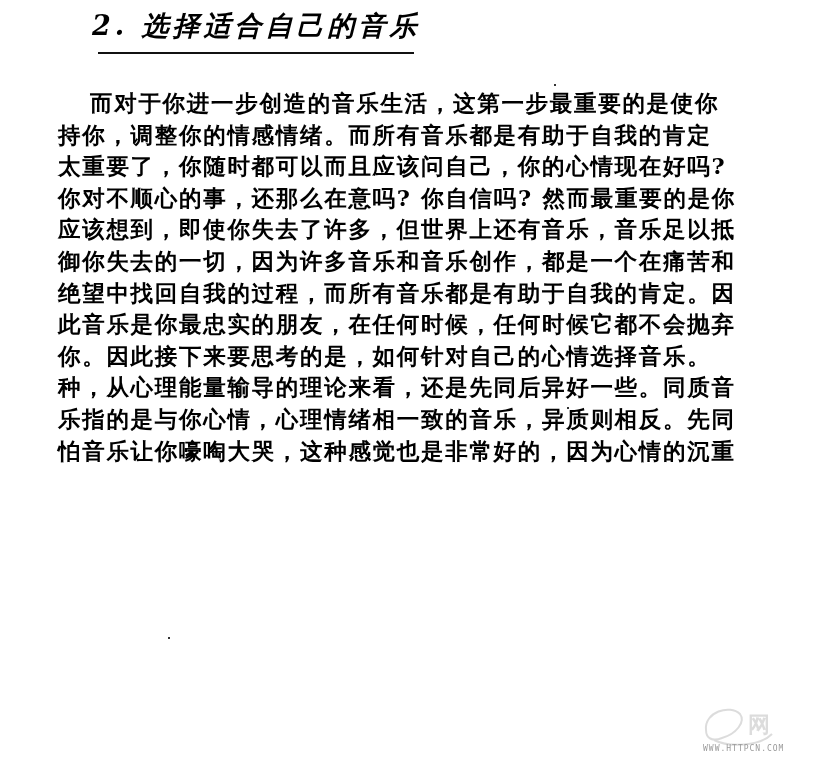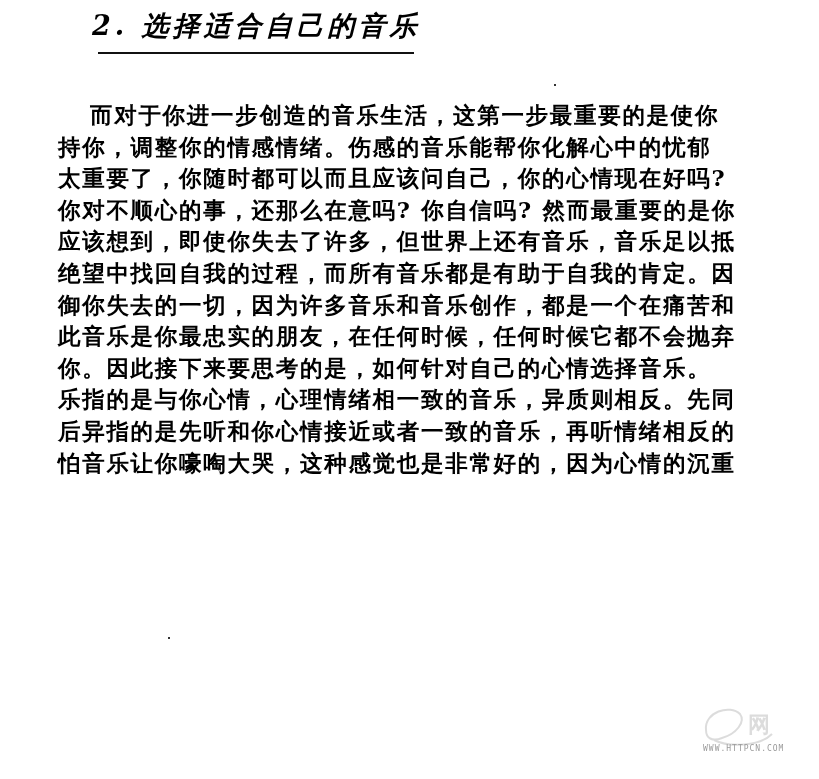--- a/index.html
+++ b/index.html
@@ -46,21 +46,20 @@
     }
     .body-text {
       position: absolute;
       left: 58px;
       top: 88px;
       width: 720px;
       font-family: "DejaVu Serif", "Liberation Serif", serif;
       font-weight: bold;
       font-size: 22.5px;
       line-height: 31.6px;
-      margin-top: 12px;
     }
     .line {
       display: block;
       white-space: nowrap;
       letter-spacing: 1.7px;
       height: 31.6px;
     }
     .indent { padding-left: 32px; }
     .watermark {
       position: absolute;
@@ -96,32 +95,32 @@
   <div class="heading-rule"></div>
 
   <div class="speck" style="left:554px;top:84px;"></div>
   <div class="speck" style="left:580px;top:203px;"></div>
   <div class="speck" style="left:567px;top:407px;"></div>
   <div class="speck" style="left:168px;top:637px;"></div>
 
   <div class="body-text">
     <div>
       <span class="line indent">而对于你进一步创造的音乐生活，这第一步最重要的是使你</span>
-      <span class="line">持你，调整你的情感情绪。伤感的音乐能帮你化解心中的忧郁</span>
+      <span class="line">持你，调整你的情感情绪。而所有音乐都是有助于自我的肯定</span>
       <span class="line">太重要了，你随时都可以而且应该问自己，你的心情现在好吗?</span>
       <span class="line">你对不顺心的事，还那么在意吗? 你自信吗? 然而最重要的是你</span>
       <span class="line">应该想到，即使你失去了许多，但世界上还有音乐，音乐足以抵</span>
+      <span class="line">御你失去的一切，因为许多音乐和音乐创作，都是一个在痛苦和</span>
       <span class="line">绝望中找回自我的过程，而所有音乐都是有助于自我的肯定。因</span>
-      <span class="line">御你失去的一切，因为许多音乐和音乐创作，都是一个在痛苦和</span>
       <span class="line">此音乐是你最忠实的朋友，在任何时候，任何时候它都不会抛弃</span>
       <span class="line">你。因此接下来要思考的是，如何针对自己的心情选择音乐。</span>
     </div>
     <div>
+      <span class="line">种，从心理能量输导的理论来看，还是先同后异好一些。同质音</span>
       <span class="line">乐指的是与你心情，心理情绪相一致的音乐，异质则相反。先同</span>
-      <span class="line">后异指的是先听和你心情接近或者一致的音乐，再听情绪相反的</span>
       <span class="line">怕音乐让你嚎啕大哭，这种感觉也是非常好的，因为心情的沉重</span>
     </div>
   </div>
 
   <div class="watermark">
     <svg class="wm-logo" viewBox="0 0 110 50">
       <path d="M6 30 C 4 12, 30 4, 40 14 C 46 22, 36 34, 22 38 C 12 42, 6 38, 6 30 Z" fill="none" stroke="#777" stroke-width="2"></path>
       <path d="M14 40 C 30 48, 60 46, 72 34" fill="none" stroke="#777" stroke-width="2"></path>
       <text x="48" y="32" font-size="22" fill="#777" font-family="DejaVu Sans, sans-serif" font-weight="bold">网</text>
     </svg>

